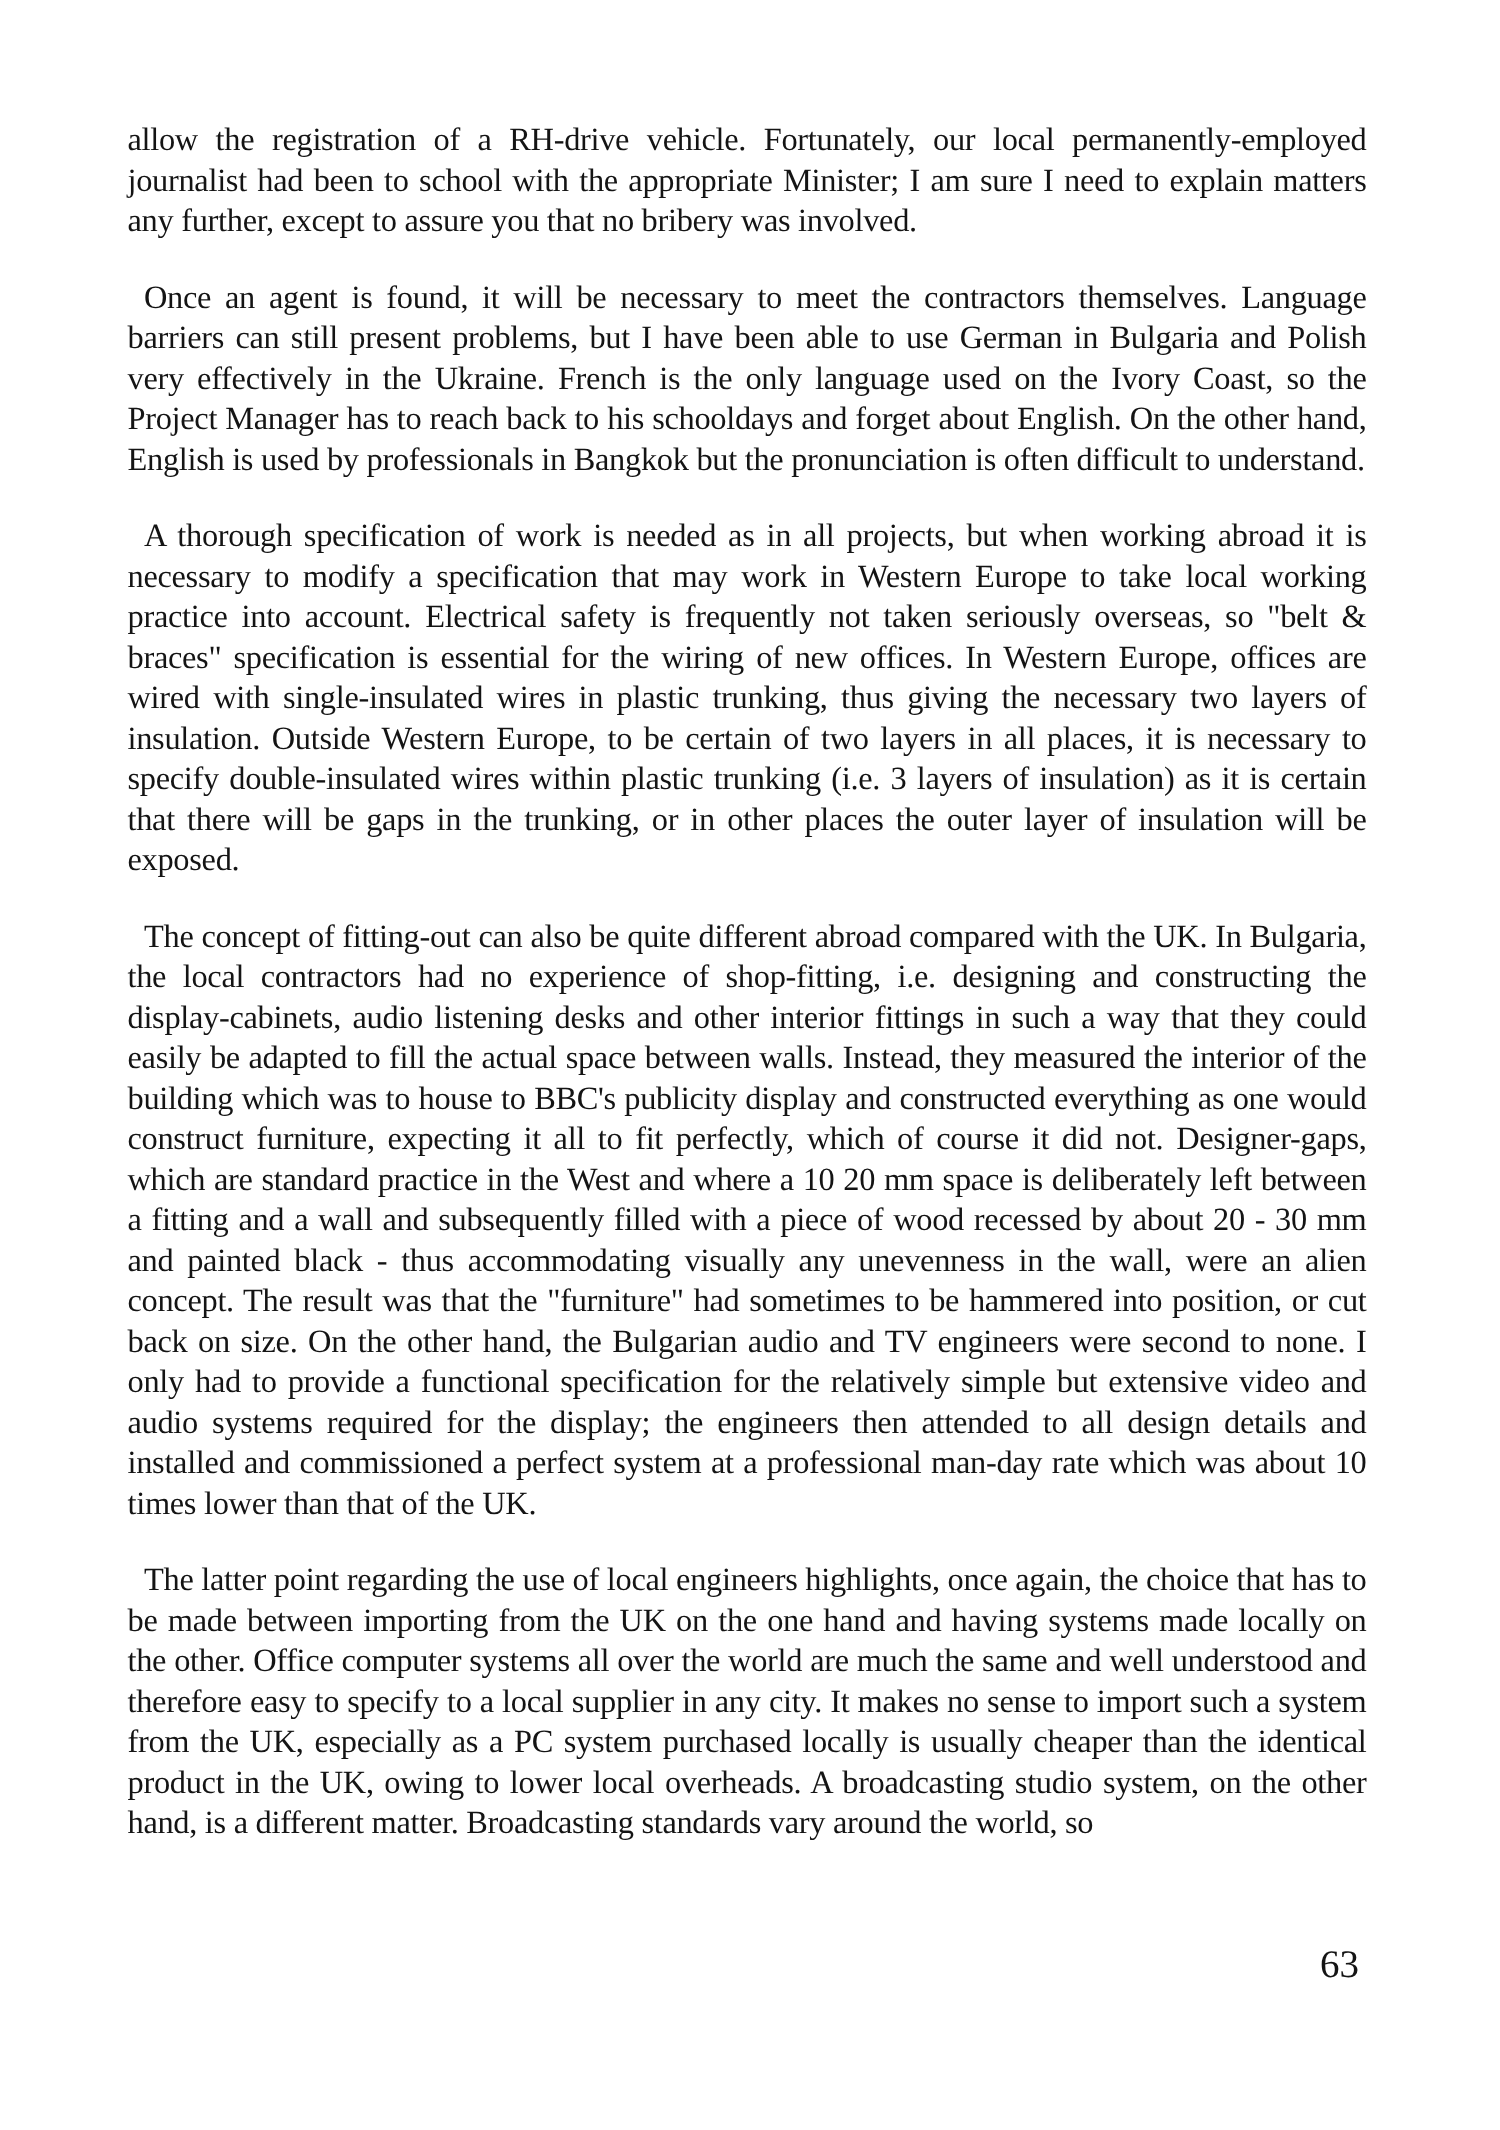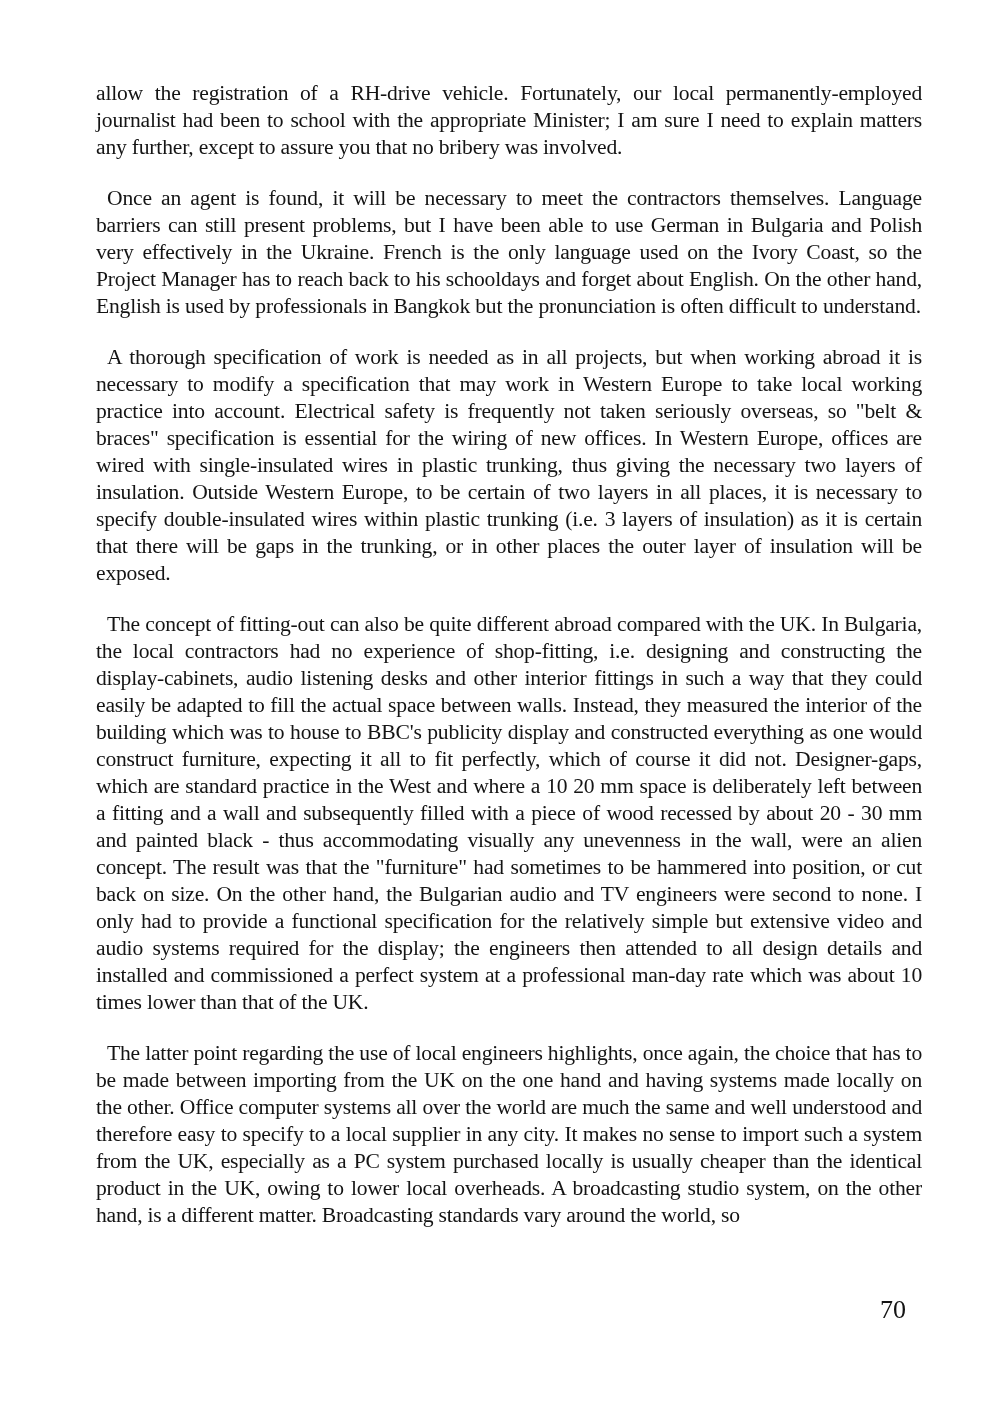--- a/index.html
+++ b/index.html
@@ -1,19 +1,19 @@
 <!DOCTYPE html>
 <html><head>
 <meta charset="utf-8">
 <style>
   html, body { margin: 0; padding: 0; background: #ffffff; }
   body { width: 1000px; height: 1420px; position: relative; overflow: hidden; }
   .page {
     position: absolute;
-    left: 96px;
+    left: 85px;
     top: 80px;
     width: 826px;
     font-family: "Liberation Serif", serif;
     font-size: 21.6px;
     line-height: 27px;
     color: #141414;
     letter-spacing: -0.2px;
   }
   .para {
     margin: 0;
@@ -35,13 +35,13 @@
 <body>
 
 <div class="page">
   <p class="para">allow the registration of a RH-drive vehicle.  Fortunately, our local permanently-employed journalist had been to school with the appropriate Minister; I am sure I need to explain matters any further, except to assure you that no bribery was involved.</p>
   <p class="para indent">Once an agent is found, it will be necessary to meet the contractors themselves. Language barriers can still present problems, but I have been able to use German in Bulgaria and Polish very effectively in the Ukraine.  French is the only language used on the Ivory Coast, so the Project Manager has to reach back to his schooldays and forget about English.  On the other hand, English is used by professionals in Bangkok but the pronunciation is often difficult to understand.</p>
   <p class="para indent">A thorough specification of work is needed as in all projects, but when working abroad it is necessary to modify a specification that may work in Western Europe to take local working practice into account.  Electrical safety is frequently not taken seriously overseas, so "belt &amp; braces" specification is essential for the wiring of new offices.  In Western Europe, offices are wired with single-insulated wires in plastic trunking, thus giving the necessary two layers of insulation.  Outside Western Europe, to be certain of two layers in all places, it is necessary to specify double-insulated wires within plastic trunking (i.e. 3 layers of insulation) as it is certain that there will be gaps in the trunking, or in other places the outer layer of insulation will be exposed.</p>
   <p class="para indent">The concept of fitting-out can also be quite different abroad compared with the UK. In Bulgaria, the local contractors had no experience of shop-fitting, i.e. designing and constructing the display-cabinets, audio listening desks and other interior fittings in such a way that they could easily be adapted to fill the actual space between walls. Instead, they measured the interior of the building which was to house to BBC's publicity display and constructed everything as one would construct furniture, expecting it all to fit perfectly, which of course it did not.  Designer-gaps, which are standard practice in the West and where a 10   20 mm space is deliberately left between a fitting and a wall and subsequently filled with a piece of wood recessed by about 20 - 30 mm and painted black - thus accommodating visually any unevenness in the wall, were an alien concept.  The result was that the "furniture" had sometimes to be hammered into position, or cut back on size.  On the other hand, the Bulgarian audio and TV engineers were second to none.  I only had to provide a functional specification for the relatively simple but extensive video and audio systems required for the display; the engineers then attended to all design details and installed and commissioned a perfect system at a professional man-day rate which was about 10 times lower than that of the UK.</p>
   <p class="para indent">The latter point regarding the use of local engineers highlights, once again, the choice that has to be made between importing from the UK on the one hand and having systems made locally on the other.  Office computer systems all over the world are much the same and well understood and therefore easy to specify to a local supplier in any city.  It makes no sense to import such a system from the UK, especially as a PC system purchased locally is usually cheaper than the identical product in the UK, owing to lower local overheads.  A broadcasting studio system, on the other hand, is a different matter.  Broadcasting standards vary around the world, so</p>
 </div>
 
-<div class="page-number">70</div>
+<div class="page-number">63</div>
 
 </body></html>

